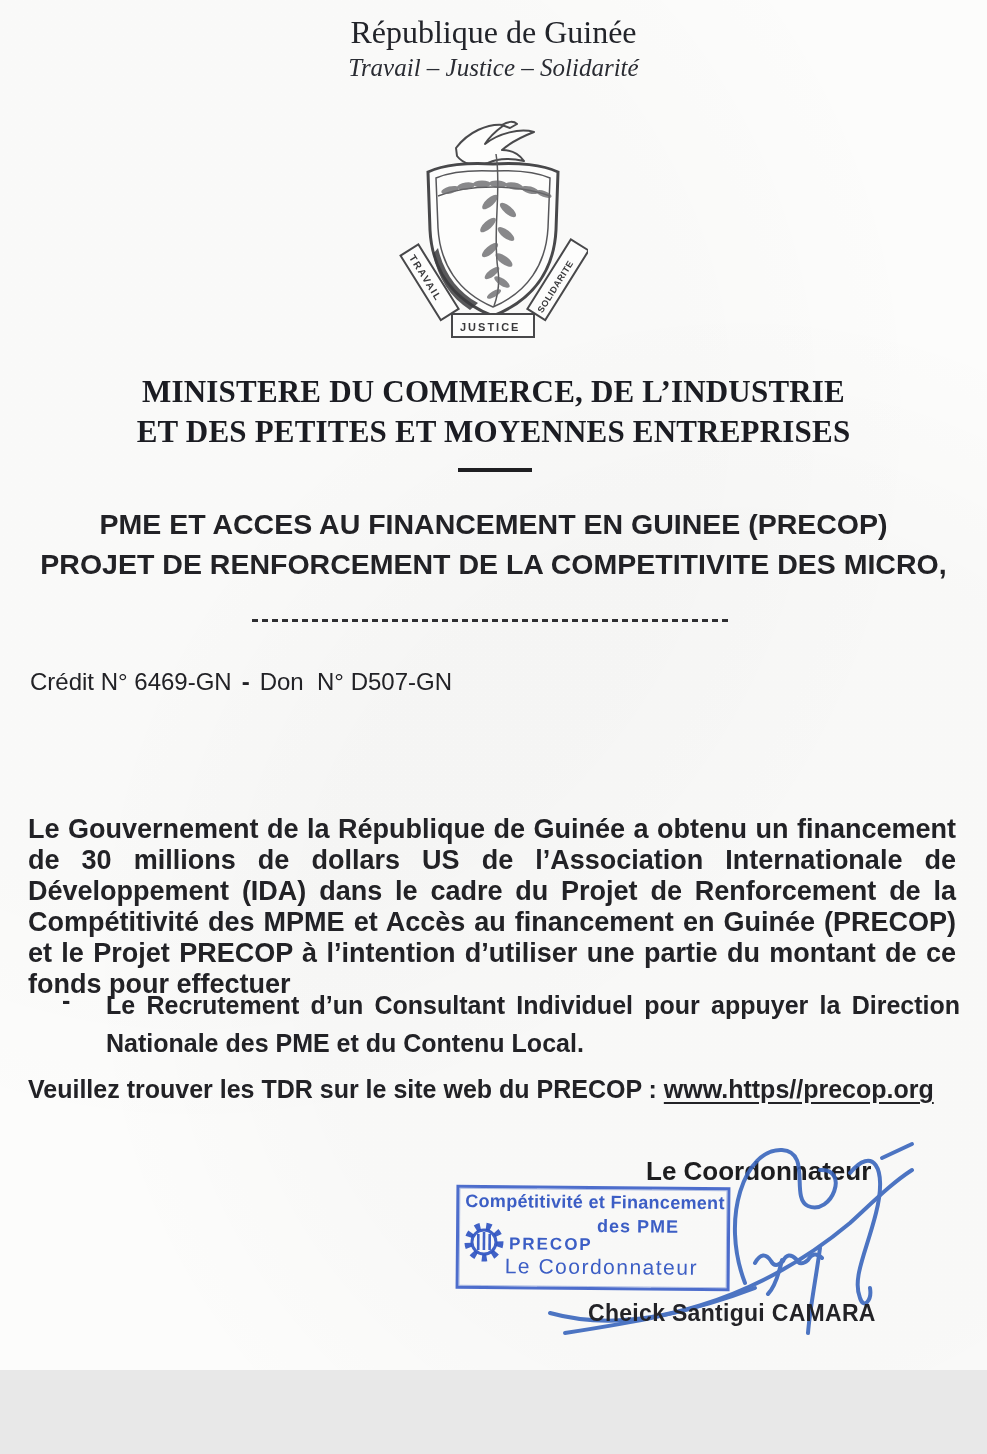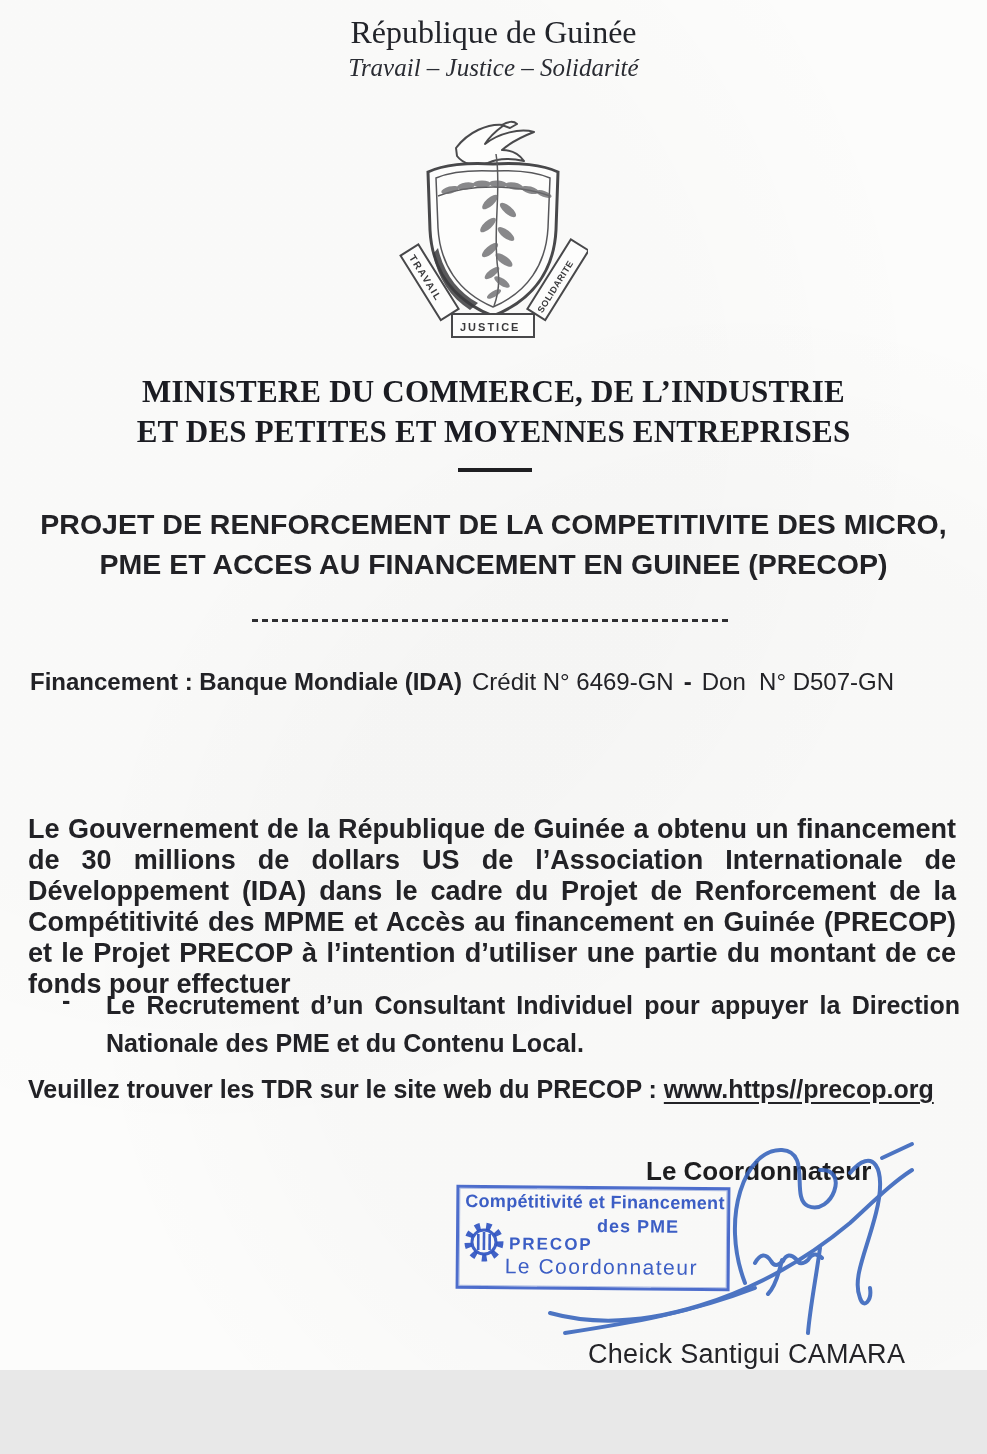--- a/index.html
+++ b/index.html
@@ -78,21 +78,21 @@
     top:1075px;left:28px;width:930px;
     font-weight:bold;font-size:25px;color:#222226;
   }
   .tdr .link{text-decoration:underline;text-underline-offset:4px;color:#222226;}
   .coordonnateur{
     top:1156px;left:646px;
     font-weight:bold;font-size:26px;color:#1d1d1f;
   }
   .name{
     top:1300px;left:588px;
-    font-weight:normal;font-size:27px;color:#232327;letter-spacing:0.3px;margin-top:39px;
+    font-weight:bold;font-size:23px;color:#232327;letter-spacing:0.3px;
   }
 
   .stamp{
     top:1186px;left:456px;width:268px;height:98px;
     border:3px solid rgba(47,85,196,0.85);
     transform:rotate(0.5deg);
     color:rgba(43,80,192,0.92);
     box-shadow:inset 0 0 0 1px rgba(47,85,196,0.35);
   }
   .stamp .s1{position:absolute;top:3px;left:6px;font-size:18px;font-weight:bold;letter-spacing:0.3px;}
@@ -163,28 +163,27 @@
   </div>
 
   <div class="abs center ministry">
     <div>MINISTERE DU COMMERCE, DE L’INDUSTRIE</div>
     <div>ET DES PETITES ET MOYENNES ENTREPRISES</div>
   </div>
 
   <div class="abs rule-short"></div>
 
   <div class="abs center projet">
+    <div>PME ET ACCES AU FINANCEMENT EN GUINEE (PRECOP)</div>
     <div>PROJET DE RENFORCEMENT DE LA COMPETITIVITE DES MICRO,</div>
-    <div>PME ET ACCES AU FINANCEMENT EN GUINEE (PRECOP)</div>
   </div>
 
   <div class="abs dashed-sep"></div>
 
   <div class="abs financement">
-    <span class="b">Financement : Banque Mondiale (IDA)</span>
     <span>Crédit N° 6469-GN</span>
     <span class="b">-</span>
     <span>Don  N° D507-GN</span>
   </div>
 
 
   <div class="abs body-par">Le Gouvernement de la République de Guinée a obtenu un financement de 30 millions de dollars US de l’Association Internationale de Développement (IDA) dans le cadre du Projet de Renforcement de la Compétitivité des MPME et Accès au financement en Guinée (PRECOP) et le Projet PRECOP à l’intention d’utiliser une partie du montant de ce fonds pour effectuer</div>
 
   <div class="abs bullet">
     <div class="marker">-</div>

